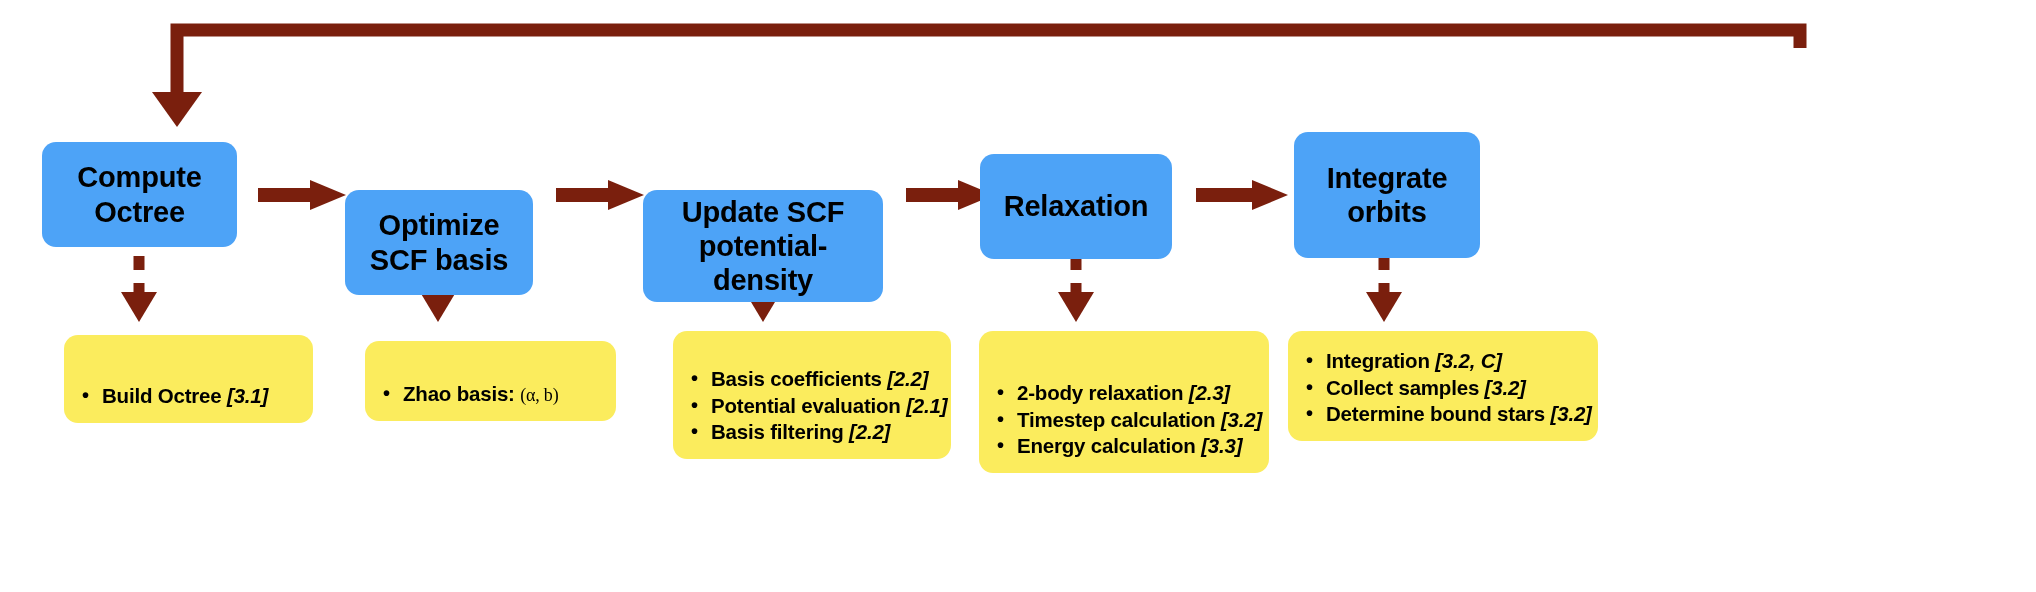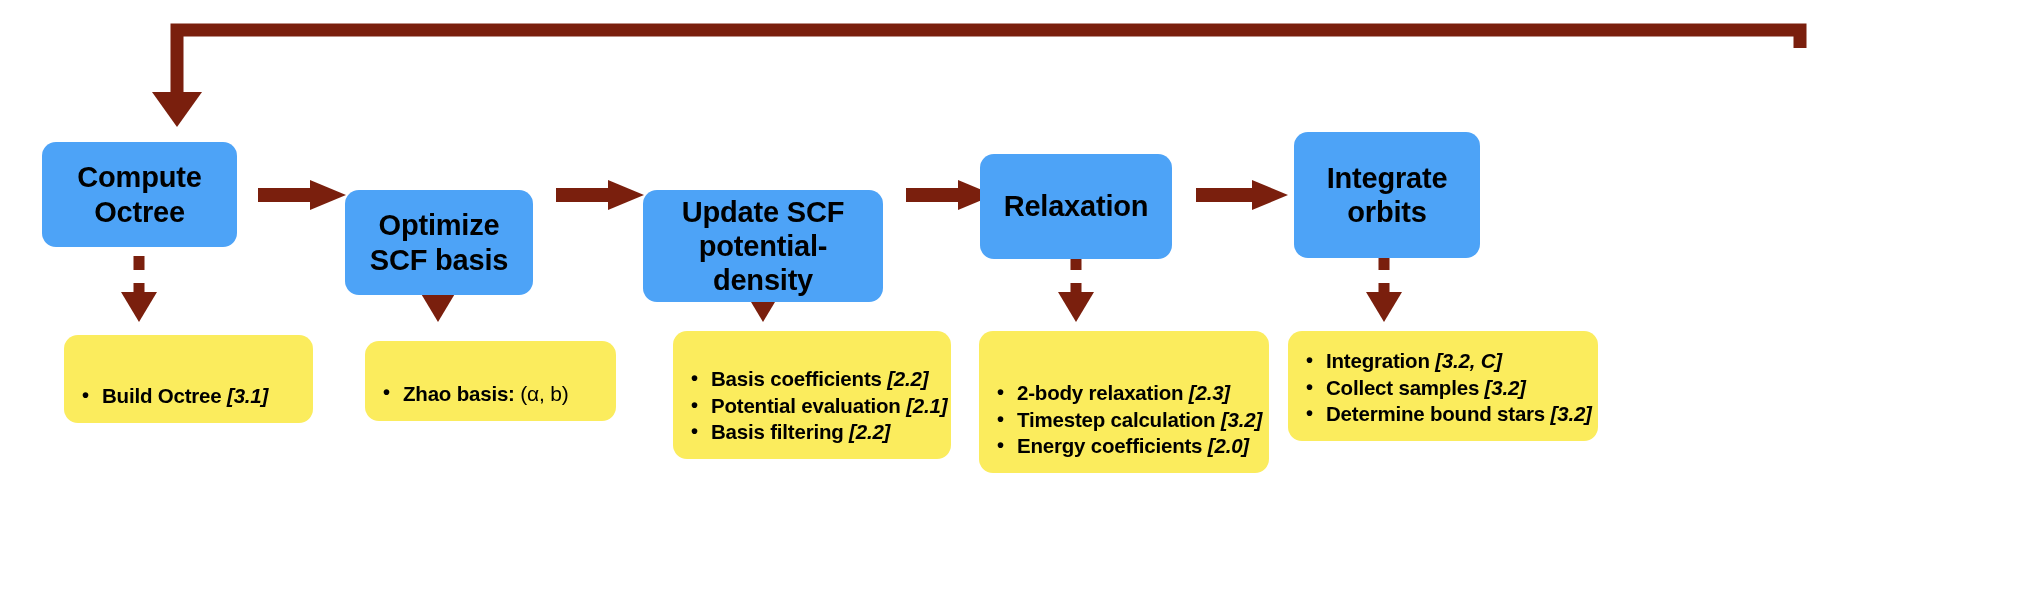--- a/index.html
+++ b/index.html
@@ -73,23 +73,23 @@
     position: absolute;
     left: 2px;
     top: -1px;
     font-size: 20px;
   }
   .detail-item .ref {
     font-style: italic;
   }
   .detail-item.wrap { white-space: normal; }
   .detail-item .mathpar {
-    font-family: Liberation Sans, sans-serif;
+    font-family: Liberation Serif, serif;
     font-weight: normal;
-    font-size: 21px;
+    font-size: 18px;
   }
   .detail-item .line2 {
     display: block;
     font-style: italic;
   }
 </style>
 </head>
 <body>
 
 <div id="canvas">
@@ -181,21 +181,21 @@
       <li class="detail-item"><span>Basis coefficients </span><span class="ref">[2.2]</span></li>
       <li class="detail-item"><span>Potential evaluation </span><span class="ref">[2.1]</span></li>
       <li class="detail-item"><span>Basis filtering </span><span class="ref">[2.2]</span></li>
     </ul>
   </div>
 
   <div class="detail-box" style="left:931px; top:331px; width:290px; height:142px;">
     <ul class="detail-list">
       <li class="detail-item"><span>2-body relaxation </span><span class="ref">[2.3]</span></li>
       <li class="detail-item"><span>Timestep calculation </span><span class="ref">[3.2]</span></li>
-      <li class="detail-item"><span>Energy coefficients  </span><span class="ref">[2.0]</span></li>
+      <li class="detail-item"><span>Energy calculation  </span><span class="ref">[3.3]</span></li>
     </ul>
   </div>
 
   <div class="detail-box" style="left:1240px; top:331px; width:310px; height:110px;">
     <ul class="detail-list">
       <li class="detail-item"><span>Integration </span><span class="ref">[3.2, C]</span></li>
       <li class="detail-item"><span>Collect samples </span><span class="ref">[3.2]</span></li>
       <li class="detail-item"><span>Determine bound stars </span><span class="ref">[3.2]</span></li>
     </ul>
   </div>

